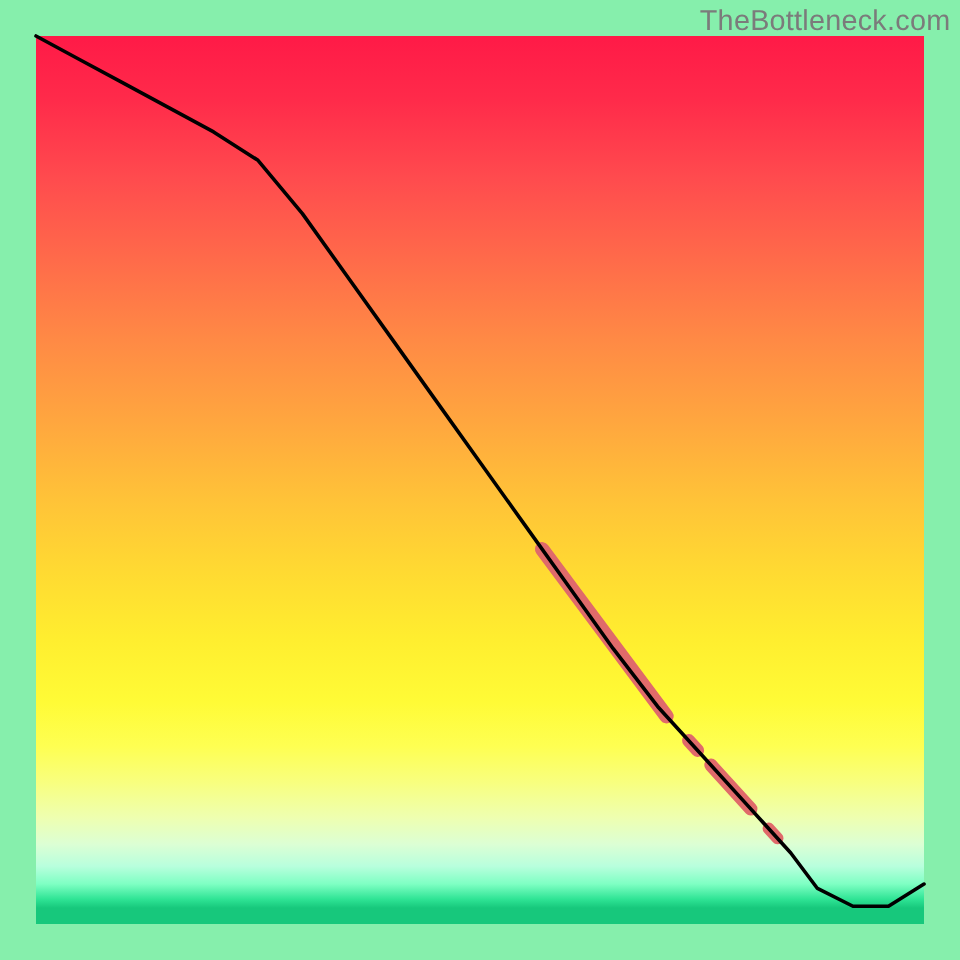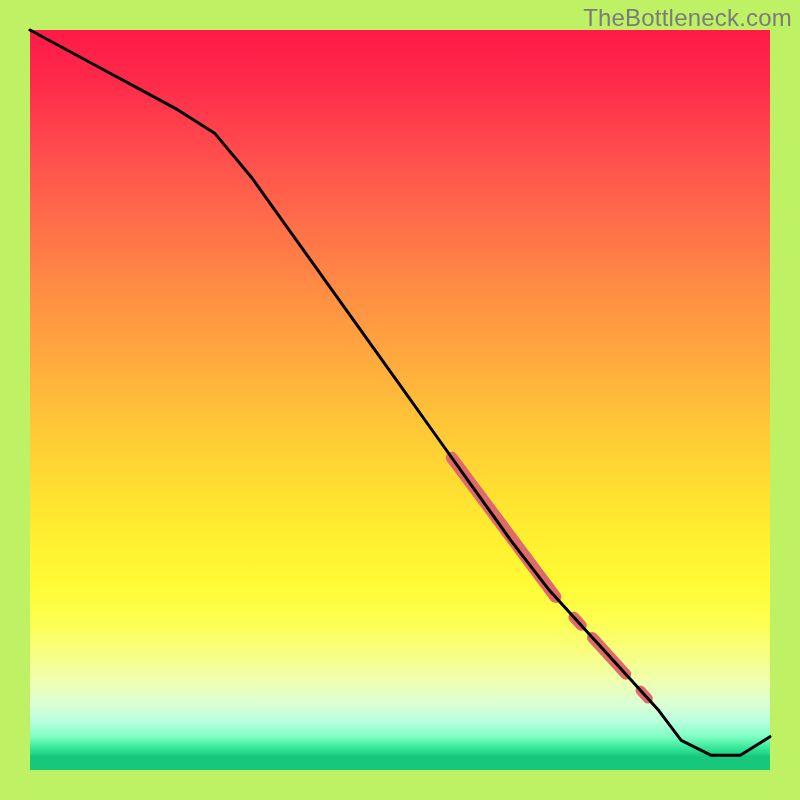--- a/index.html
+++ b/index.html
@@ -8,21 +8,21 @@
     width: 800px;
     height: 800px;
     background: #000;
     overflow: hidden;
     font-family: Arial, Helvetica, sans-serif;
   }
   .stage {
     position: relative;
     width: 800px;
     height: 800px;
-    background: #bef264;
+    background: #86efac;
   }
   .plot {
     position: absolute;
     left: 30px;
     top: 30px;
     width: 740px;
     height: 740px;
   }
   .gradient {
     position: absolute;

